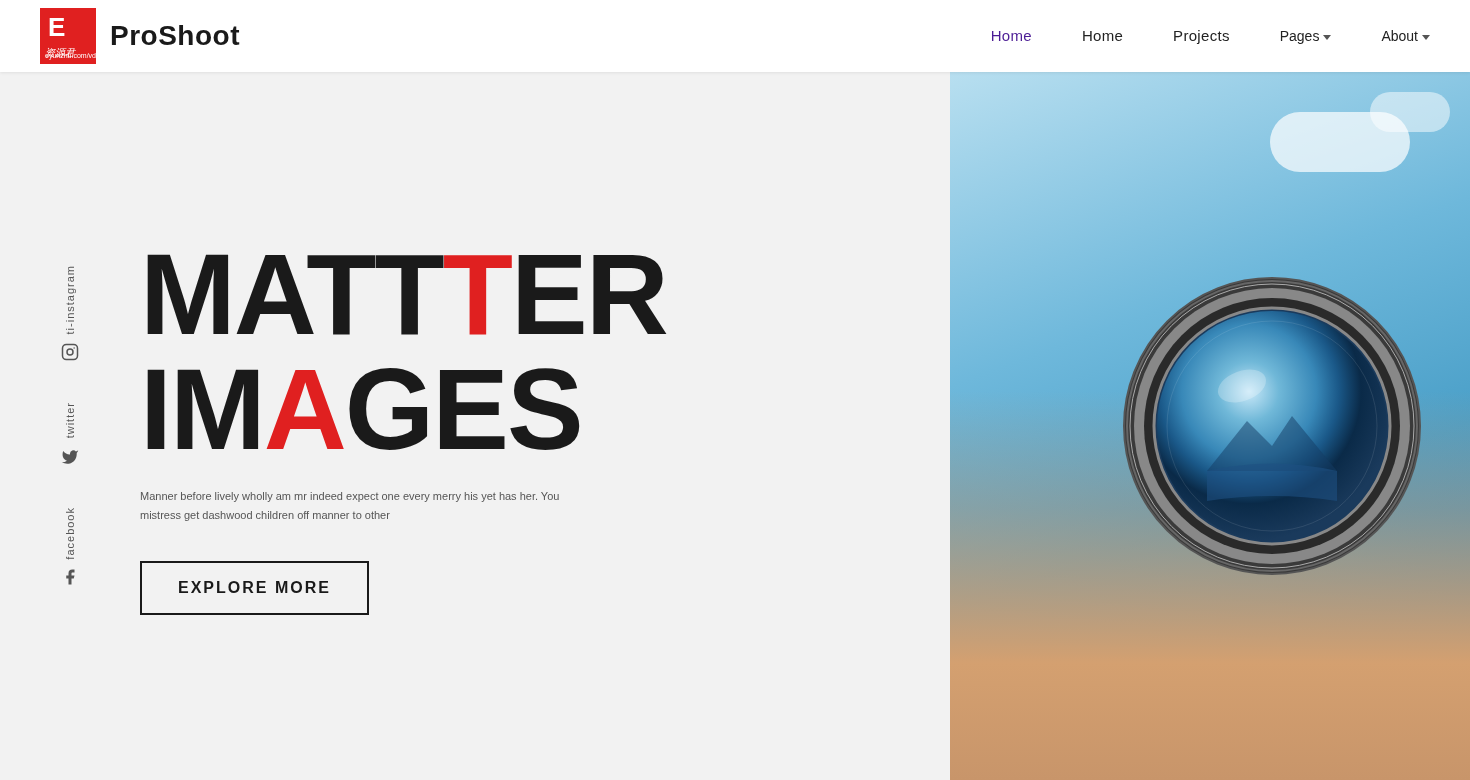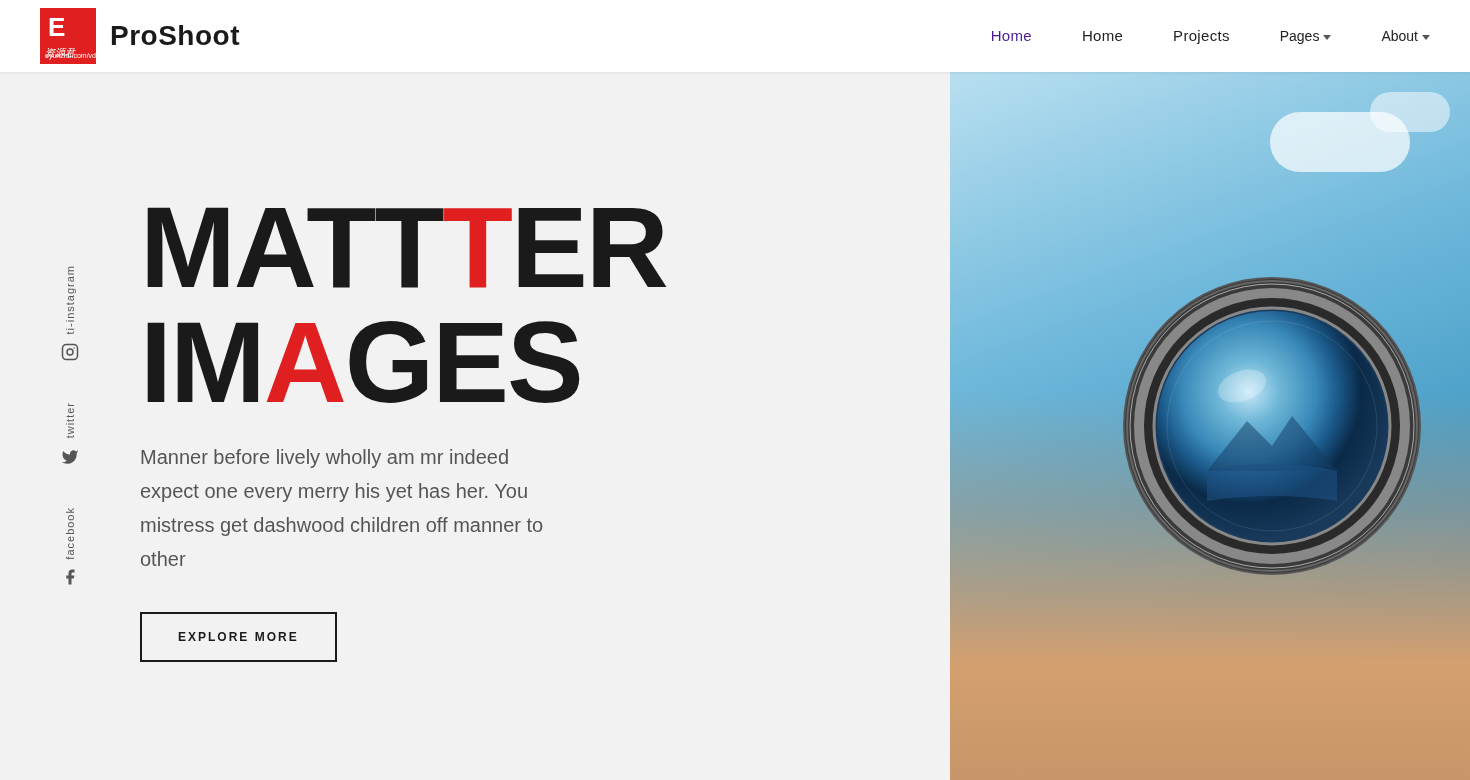--- a/index.html
+++ b/index.html
@@ -206,33 +206,33 @@
     .headline-text-red {
       font-size: 115px;
       font-weight: 900;
       color: #e02020;
       letter-spacing: -2px;
       line-height: 1.0;
       font-family: Arial Black, Arial, sans-serif;
     }
 
     .hero-description {
-      font-size: 20px;
+      font-size: 11px;
       color: #555;
       line-height: 1.7;
       max-width: 420px;
       margin-bottom: 36px;
       margin-top: 20px;
     }
 
     .explore-btn {
       display: inline-block;
       border: 2px solid #1a1a1a;
       padding: 16px 36px;
-      font-size: 12px;
+      font-size: 16px;
       font-weight: 700;
       letter-spacing: 2px;
       text-transform: uppercase;
       color: #1a1a1a;
       background: transparent;
       cursor: pointer;
       text-decoration: none;
     }
 
     

